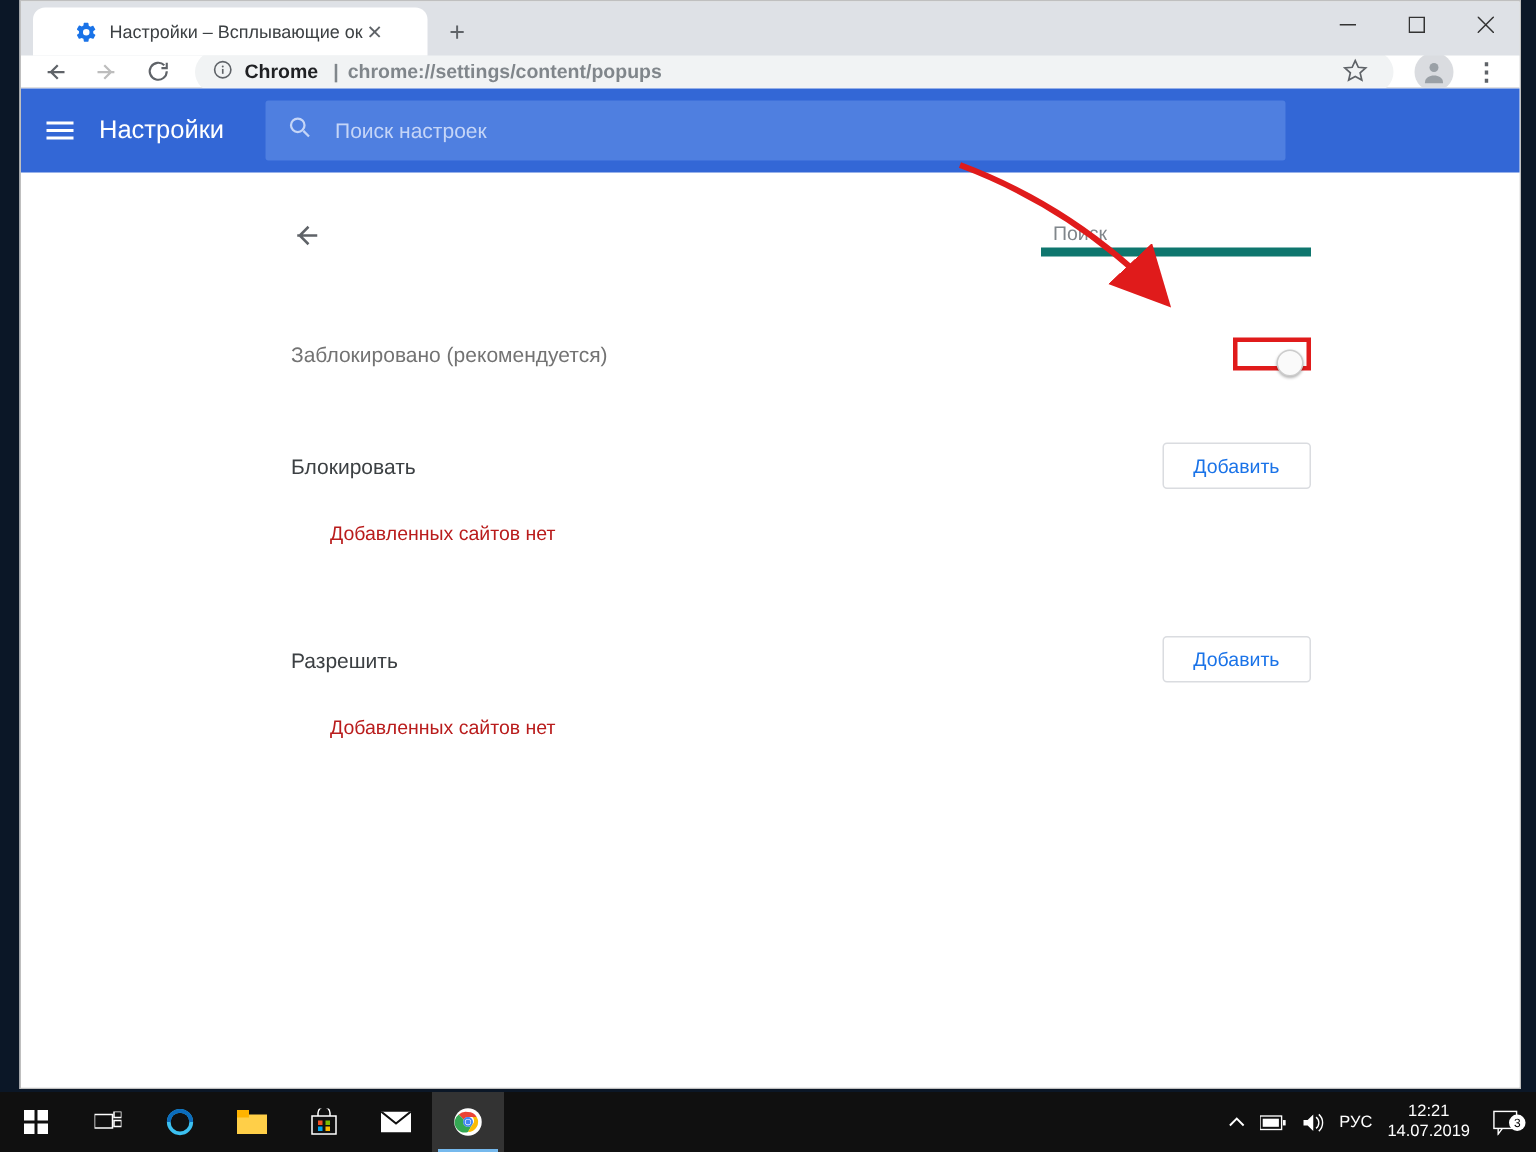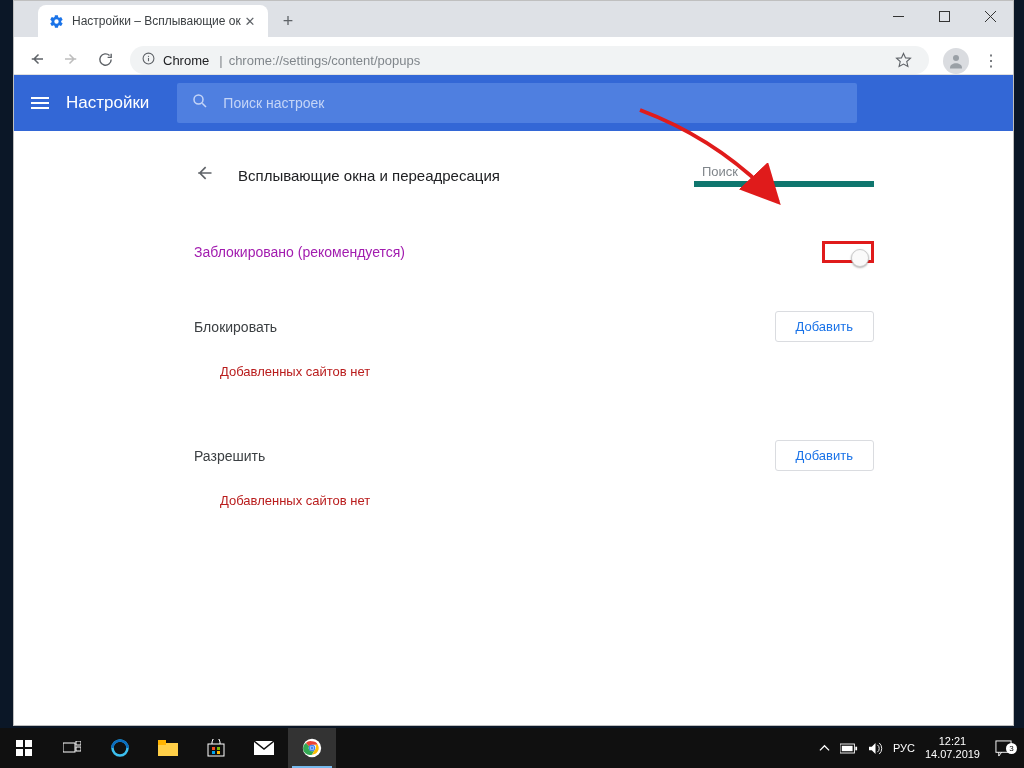--- a/index.html
+++ b/index.html
@@ -18,30 +18,30 @@
     height:36px; background:#dee1e6; display:flex; align-items:flex-end;
     position:relative;
   }
   .titlebar .window-controls {
     position:absolute; right:0; top:0; display:flex; height:30px;
   }
   .win-btn { width:46px; display:flex; align-items:center; justify-content:center; color:#333; font-size:12px; }
   .win-btn svg { width:11px; height:11px; }
 
   .tab {
-    height:32px; margin-left:24px; background:#fff; border-radius:8px 8px 0 0;
-    display:flex; align-items:center; padding:0 10px; min-width:230px; position:relative;
+    height:32px; margin-left:8px; background:#fff; border-radius:8px 8px 0 0;
+    display:flex; align-items:center; padding:0 27px; min-width:230px; position:relative;
     font-size:12px; color:#3c4043;
   }
   .tab .favicon { width:16px; height:16px; margin-right:8px; display:flex; align-items:center; justify-content:center; }
   .tab .close { margin-left:auto; width:16px; height:16px; display:flex; align-items:center; justify-content:center; color:#5f6368; font-size:13px; }
   .newtab { width:28px; height:28px; display:flex; align-items:center; justify-content:center; color:#5f6368; font-size:18px; margin-left:6px; margin-bottom:2px; }
 
   
-  .toolbar { height:38px; background:#fff; display:flex; align-items:flex-end; padding:0 8px; border-bottom:1px solid #e0e0e0; gap:4px; }
+  .toolbar { height:22px; background:#fff; display:flex; align-items:center; padding:0 8px; border-bottom:1px solid #e0e0e0; gap:4px;font-weight:bold; }
   .nav-icon { width:30px; height:30px; display:flex; align-items:center; justify-content:center; color:#5f6368; border-radius:50%; }
   .nav-icon.disabled { color:#bdbdbd; }
   .omnibox { flex:1; height:28px; background:#f1f3f4; border-radius:14px; display:flex; align-items:center; padding:0 12px; font-size:13px; color:#5f6368; margin:0 6px; }
   .omnibox .secure { margin-right:8px; font-size:12px; }
   .omnibox .chrome-prefix { color:#202124; margin-right:4px; }
   .omnibox .url { color:#80868b; }
   .star-icon { width:28px; height:28px; display:flex; align-items:center; justify-content:center; color:#5f6368; }
   .avatar { width:26px; height:26px; border-radius:50%; background:#dadce0; display:flex; align-items:center; justify-content:center; margin:0 4px;}
   .avatar svg { width:18px; height:18px; fill:#9aa0a6; }
   .menu3 { width:28px; height:28px; display:flex; align-items:center; justify-content:center; color:#5f6368; font-size:16px; }
@@ -63,21 +63,21 @@
   .content-col { flex:1; max-width:680px; padding-top:24px; }
 
   .sub-header { display:flex; align-items:center; gap:22px; height:40px; }
   .back-arrow { width:22px; color:#5f6368; }
   .sub-title { font-size:15px; color:#202124; font-weight:500; flex:0 0 auto; }
   .sub-search { margin-left:auto; display:flex; align-items:center; border-bottom:6px solid #0f766e; width:180px; padding-bottom:2px; color:#5f6368; font-size:13px; gap:8px; }
   .sub-search input { border:none; outline:none; font-size:13px; flex:1; color:#202124; }
   .sub-search input::placeholder { color:#80868b; }
 
   .section-row { display:flex; align-items:center; padding:20px 0; justify-content:space-between; }
-  .section-label { font-size:14px; color:#a21caf; }
+  .section-label { font-size:14px; color:#737373; }
   .toggle-highlight { border:3px solid #e01b1b; padding:8px 18px 8px 28px; }
   .toggle { width:34px; height:14px; background:#bdbdbd; border-radius:7px; position:relative; }
   .toggle .knob { width:18px; height:18px; background:#fafafa; border:1px solid #ccc; border-radius:50%; position:absolute; left:-2px; top:-3px; box-shadow:0 1px 2px rgba(0,0,0,0.3); }
 
   .group-header { display:flex; align-items:center; justify-content:space-between; margin-top:28px; }
   .group-title { font-size:14px; color:#3c4043; font-weight:500; }
   .add-btn { border:1px solid #dadce0; color:#1a73e8; font-size:13px; padding:7px 20px; background:#fff; border-radius:3px; }
   .empty-text { font-size:13px; color:#b91c1c; padding:22px 0 10px 26px; }
 
   
@@ -208,21 +208,20 @@
       <div class="settings-body">
         <div class="left-spacer"></div>
         <div class="content-col">
 
           <div class="sub-header">
             <span class="back-arrow">
               <svg width="20" height="20" viewBox="0 0 24 24">
                   <path fill="none" stroke="#5f6368" stroke-width="2" d="M14 5l-7 7 7 7M21 12H5"></path>
                 </svg>
             </span>
-            <span class="sub-title">Всплывающие окна и переадресация</span>
             <div class="sub-search">
               <svg width="14" height="14" viewBox="0 0 24 24">
                   <circle cx="10" cy="10" r="6" fill="none" stroke="#5f6368" stroke-width="2"></circle>
                   <path stroke="#5f6368" stroke-width="2" d="M15 15l5 5"></path>
                 </svg>
               <input placeholder="Поиск" style="">
             </div>
           </div>
 
           <div class="section-row" style="margin-top:26px;">

